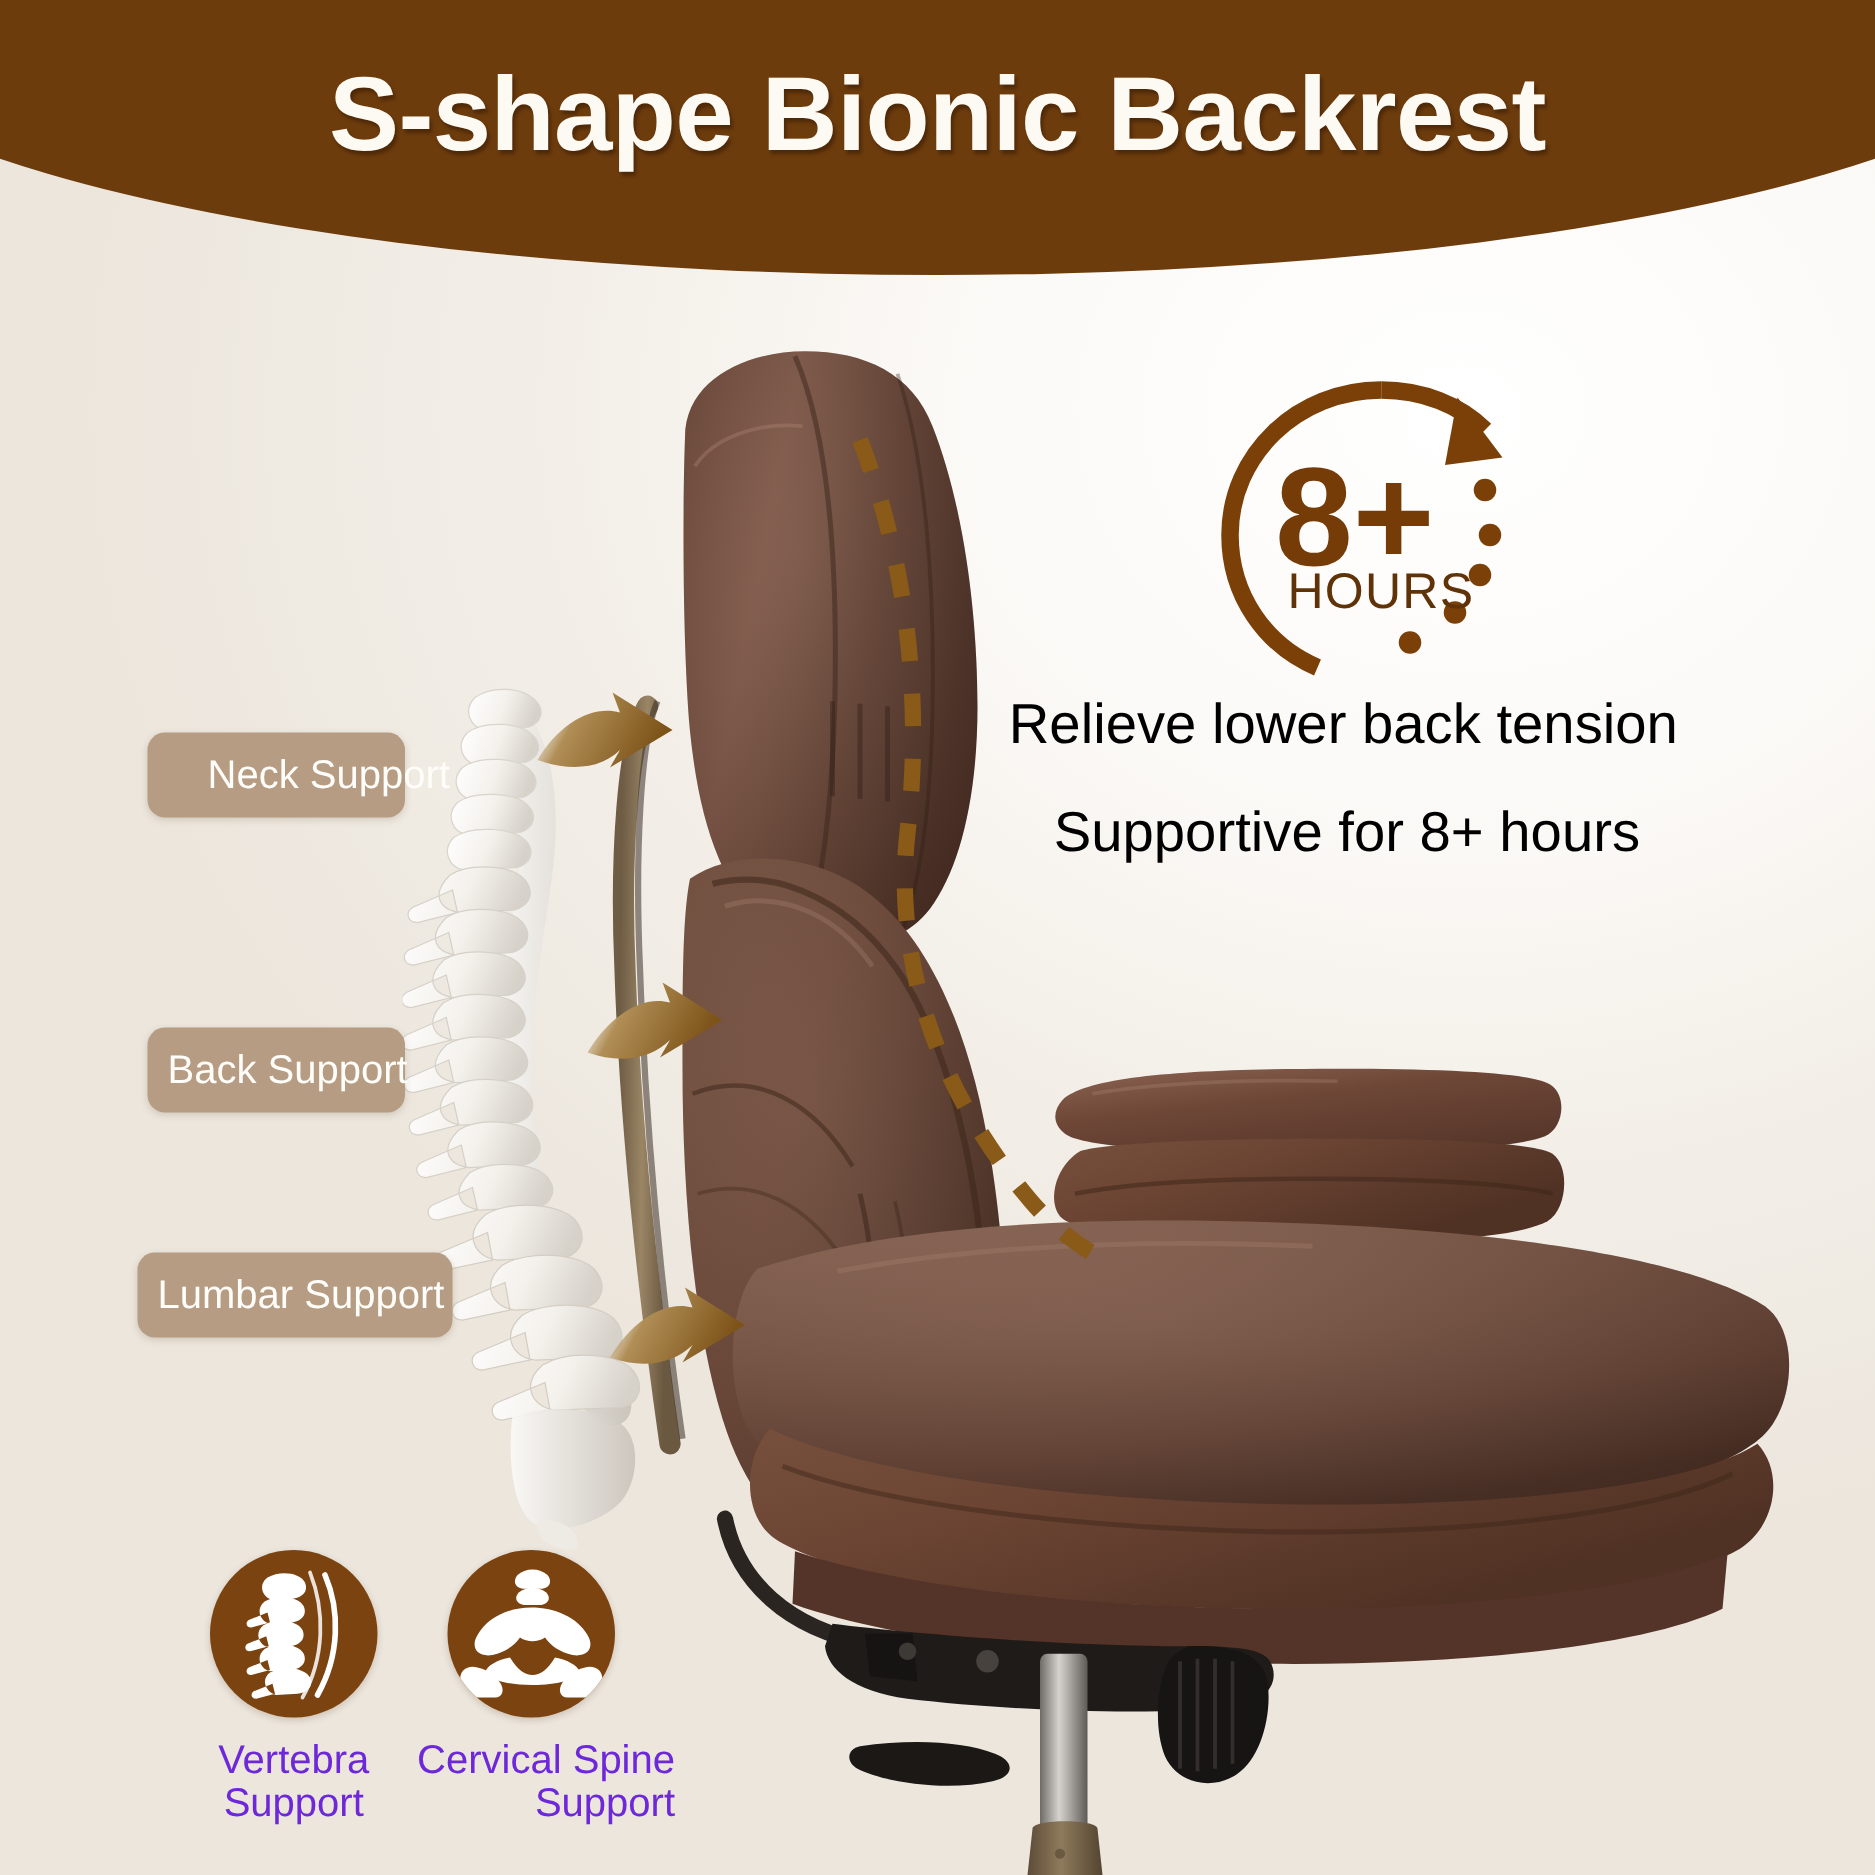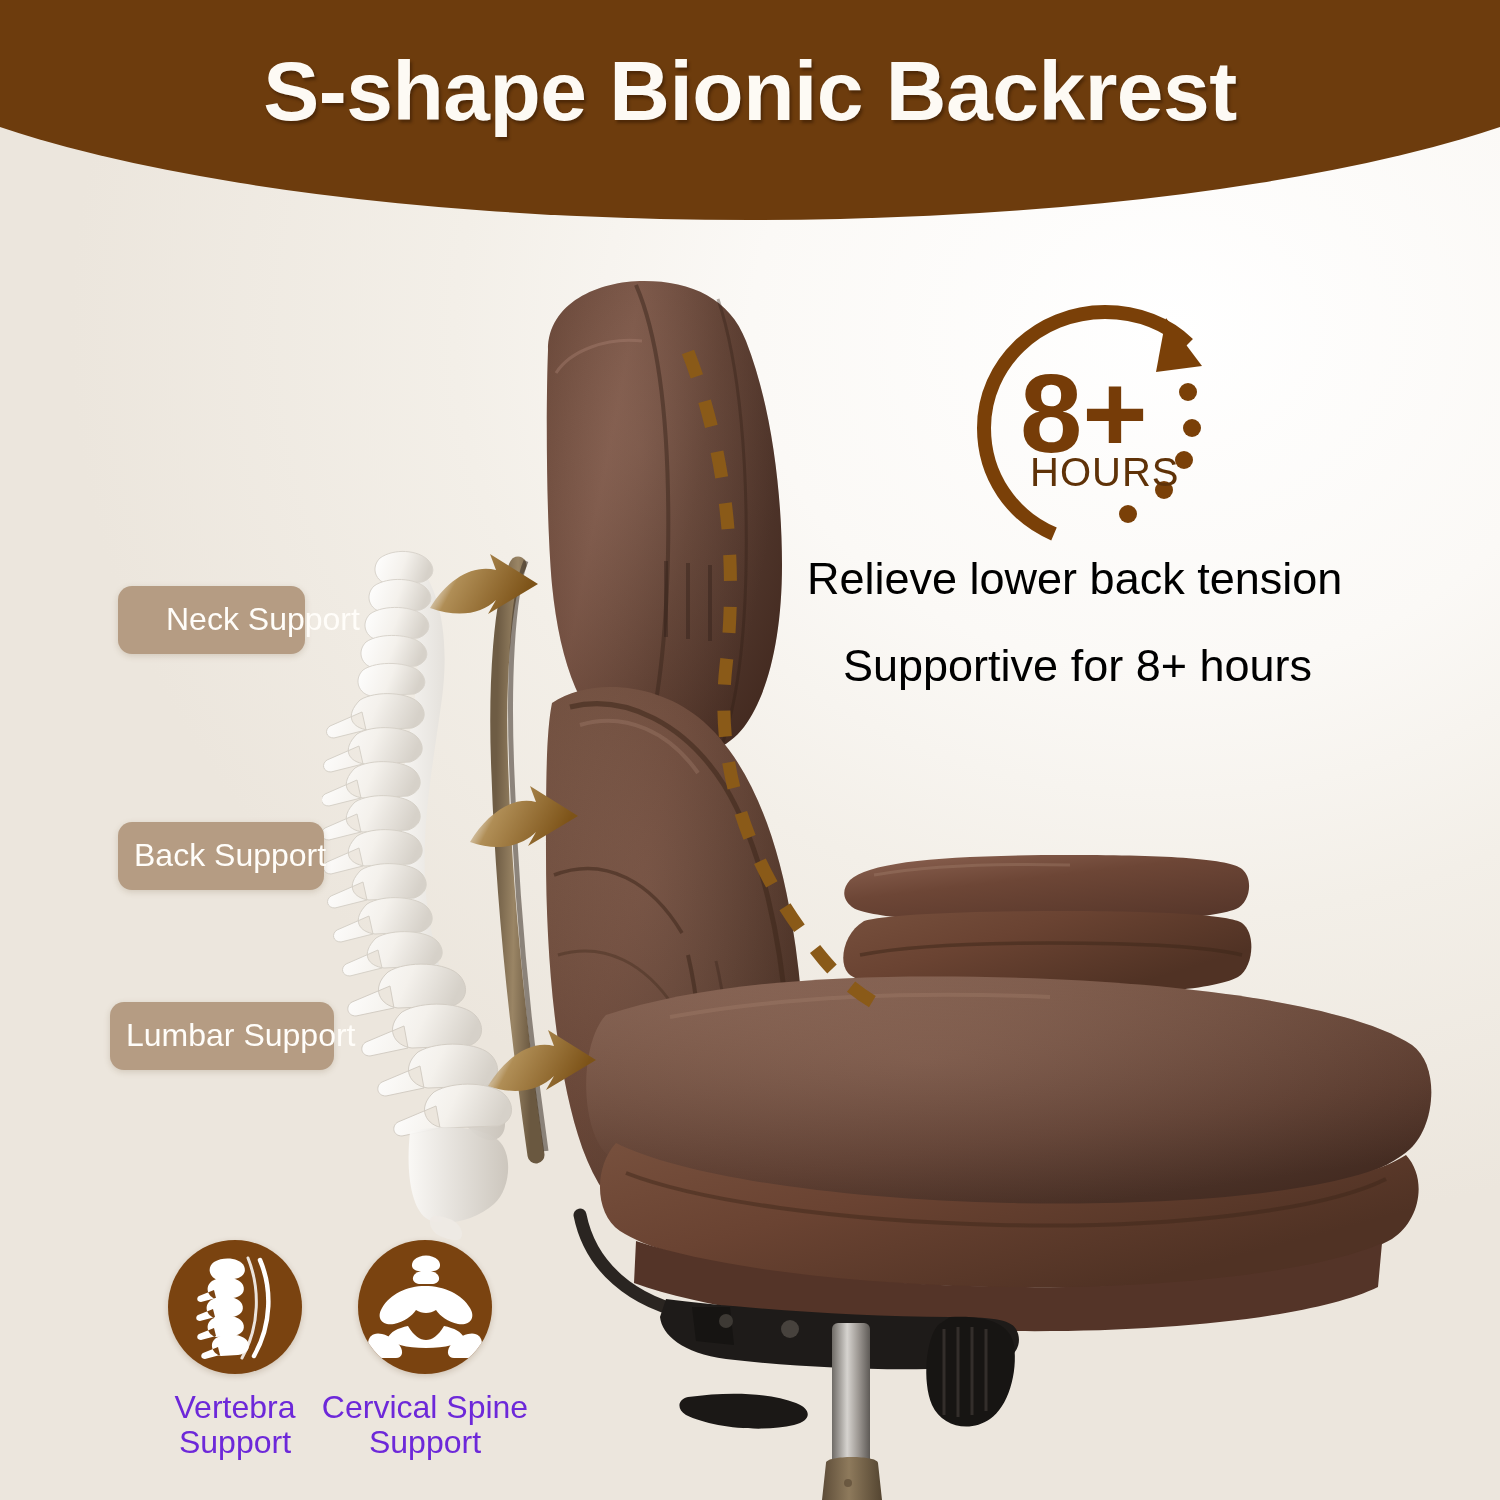--- a/index.html
+++ b/index.html
@@ -40,23 +40,23 @@
     background:#b59c83;
     color:#fffdf9;
     border-radius:14px;
     font-size:32px;
     text-align:center;
     line-height:1;
     padding:17px 16px 19px;
     box-shadow:0 2px 6px rgba(120,95,65,.22);
     white-space:nowrap;
   }
-  #pill-neck   { left:118px; top:586px; width:187px;padding-left:48px; }
+  #pill-neck   { left:118px; top:586px; width:206px;padding-left:48px; }
   #pill-back   { left:118px; top:822px; width:206px; }
-  #pill-lumbar { left:110px; top:1002px; width:224px; }
+  #pill-lumbar { left:110px; top:1002px; width:252px; }
 
   
   .spine-wrap { position:absolute; left:322px; top:540px; width:240px; height:700px; }
   .spine-wrap svg { display:block; width:100%; height:100%; }
 
   
   .arrow { position:absolute; }
   #arrow-neck   { left:430px; top:540px; width:130px; height:92px; }
   #arrow-back   { left:470px; top:770px; width:130px; height:92px; }
   #arrow-lumbar { left:488px; top:1012px; width:130px; height:92px; }
@@ -89,21 +89,21 @@
     font-size:45px;
     line-height:1;
     white-space:nowrap;
   }
   #copy-1 { left:807px; top:556px; }
   #copy-2 { left:843px; top:643px;text-align:right; }
 
   
   .feat { position:absolute; width:230px; text-align:center; }
   #feat-vertebra { left:120px; top:1240px; }
-  #feat-cervical { left:310px; top:1240px; }
+  #feat-cervical { left:310px; top:1240px;text-align:right; }
   .feat .disc {
     width:134px; height:134px; border-radius:50%;
     background:#7a4310; margin:0 auto;
     position:relative; overflow:hidden;
     box-shadow:0 2px 6px rgba(80,45,10,.2);
   }
   .feat .disc svg { position:absolute; inset:0; width:100%; height:100%; }
   .feat .cap {
     margin-top:16px;
     color:#6d28d9;

